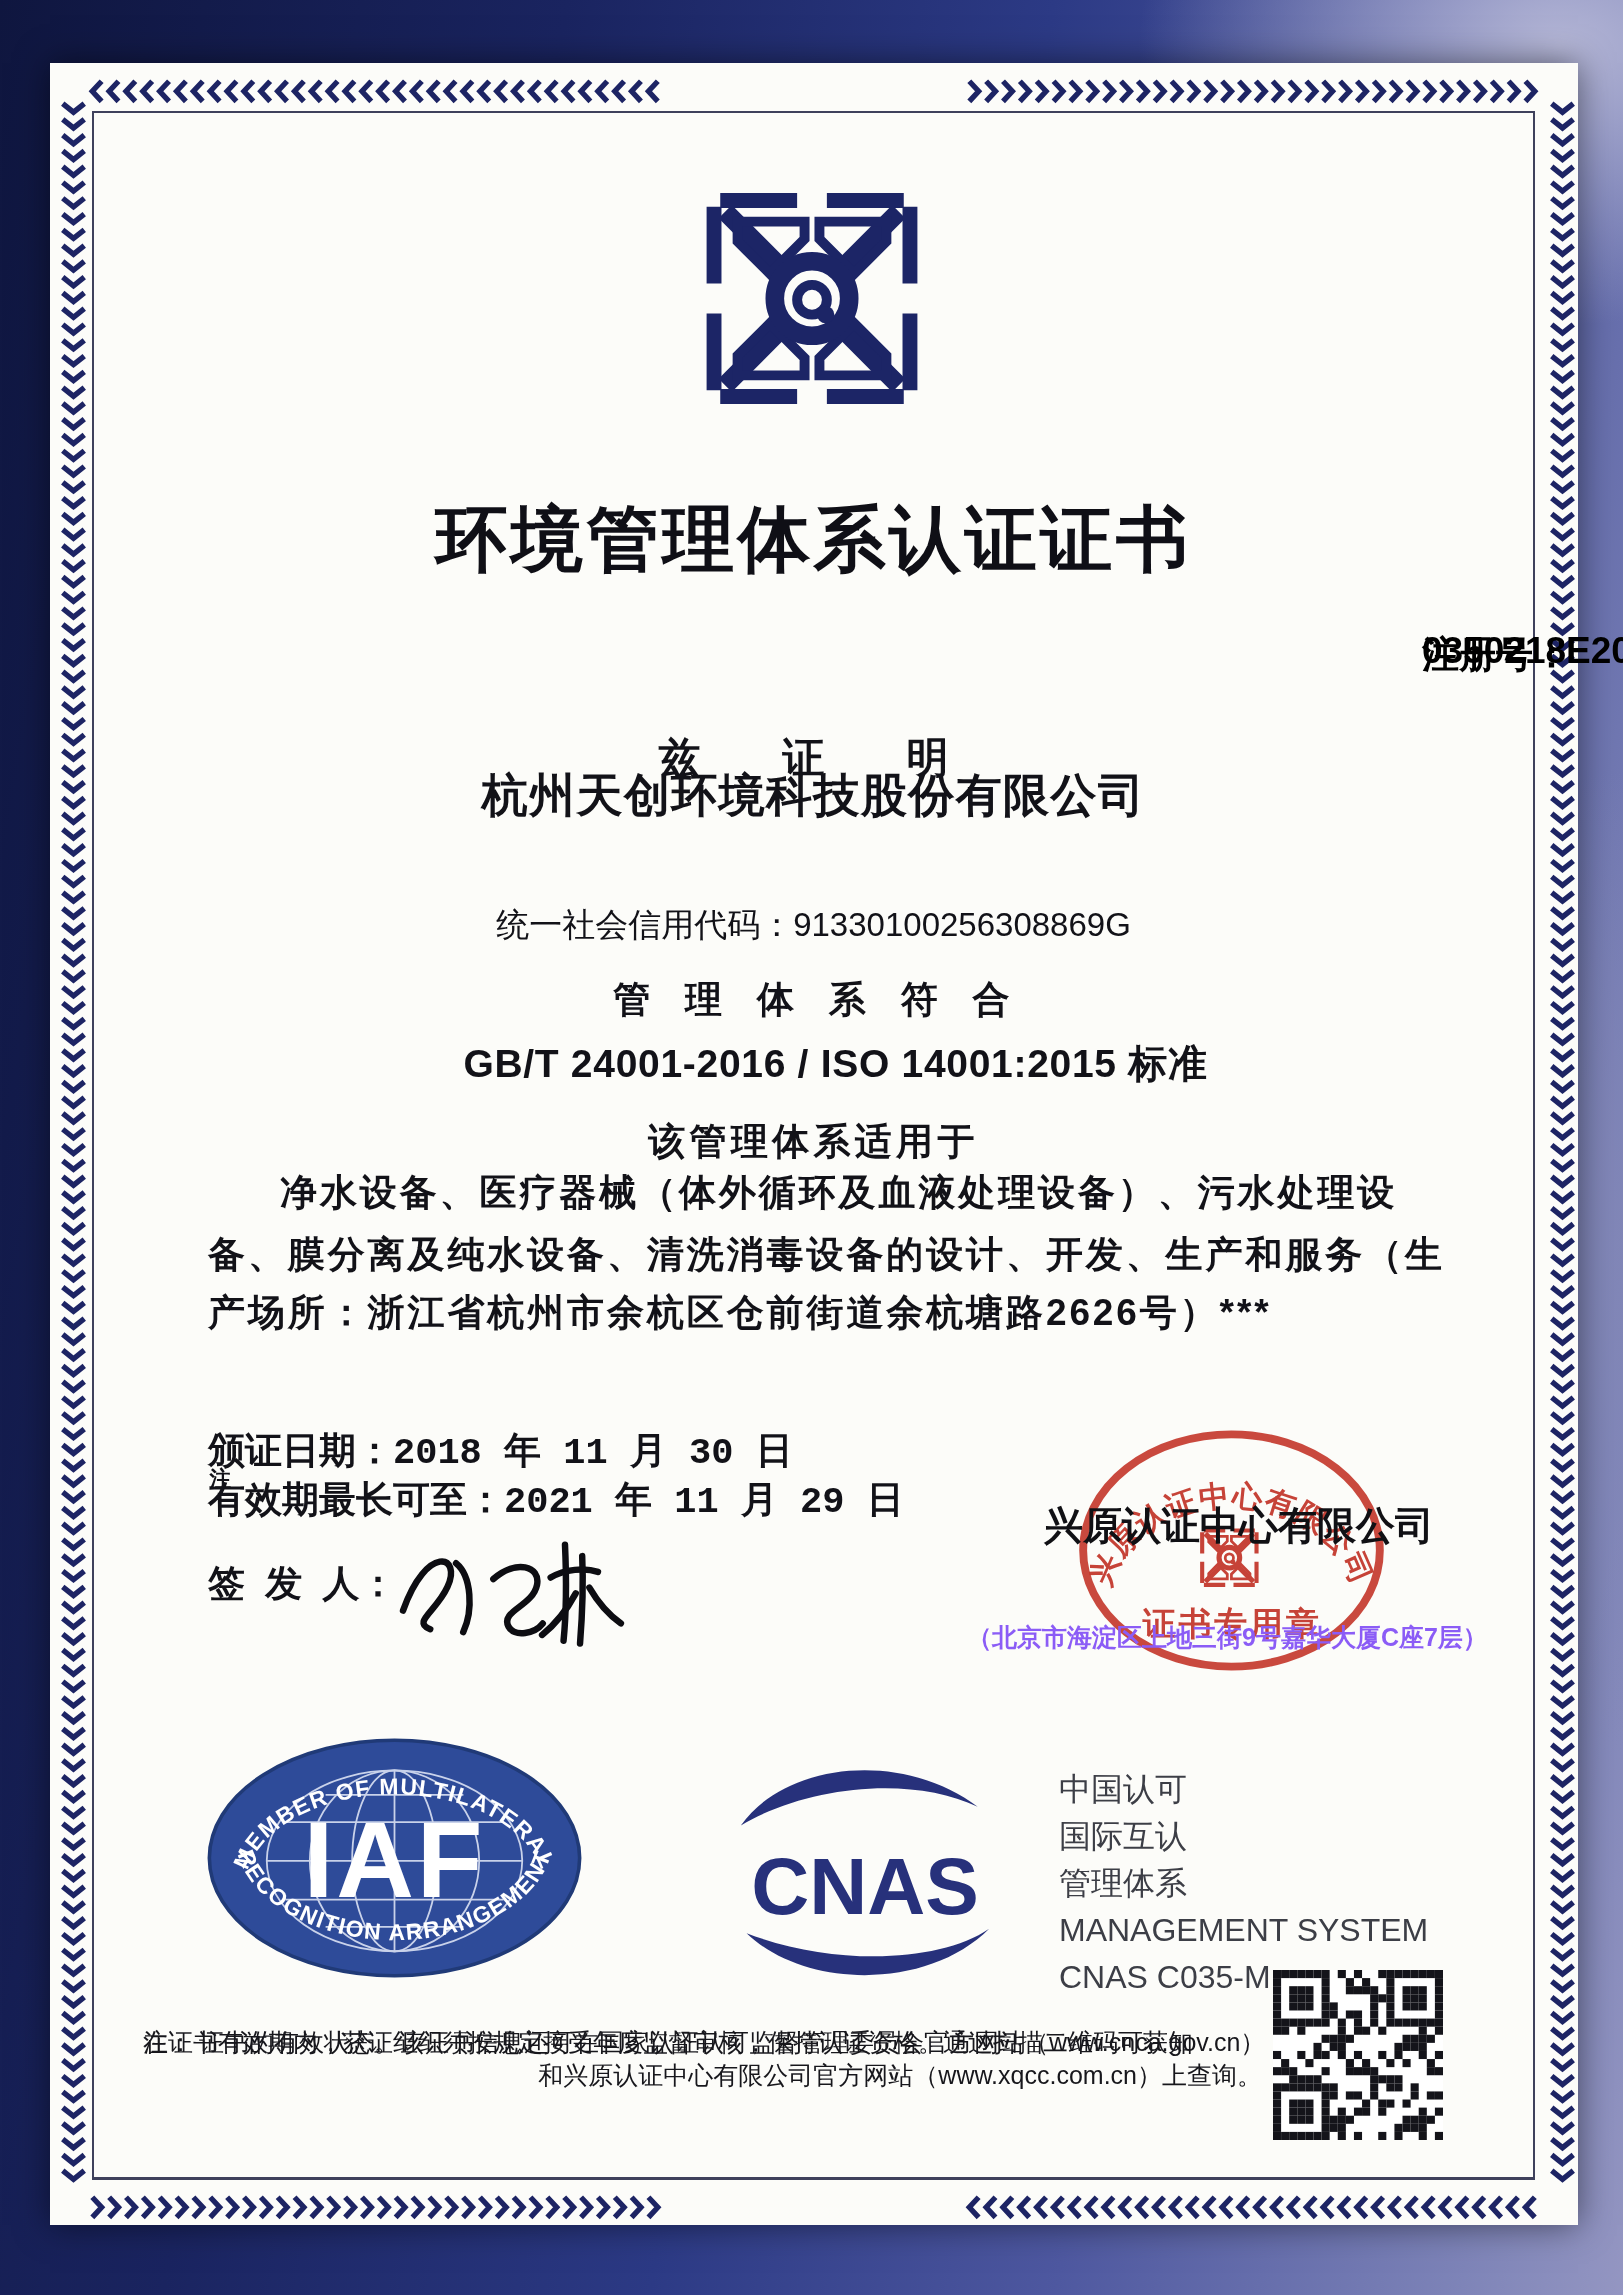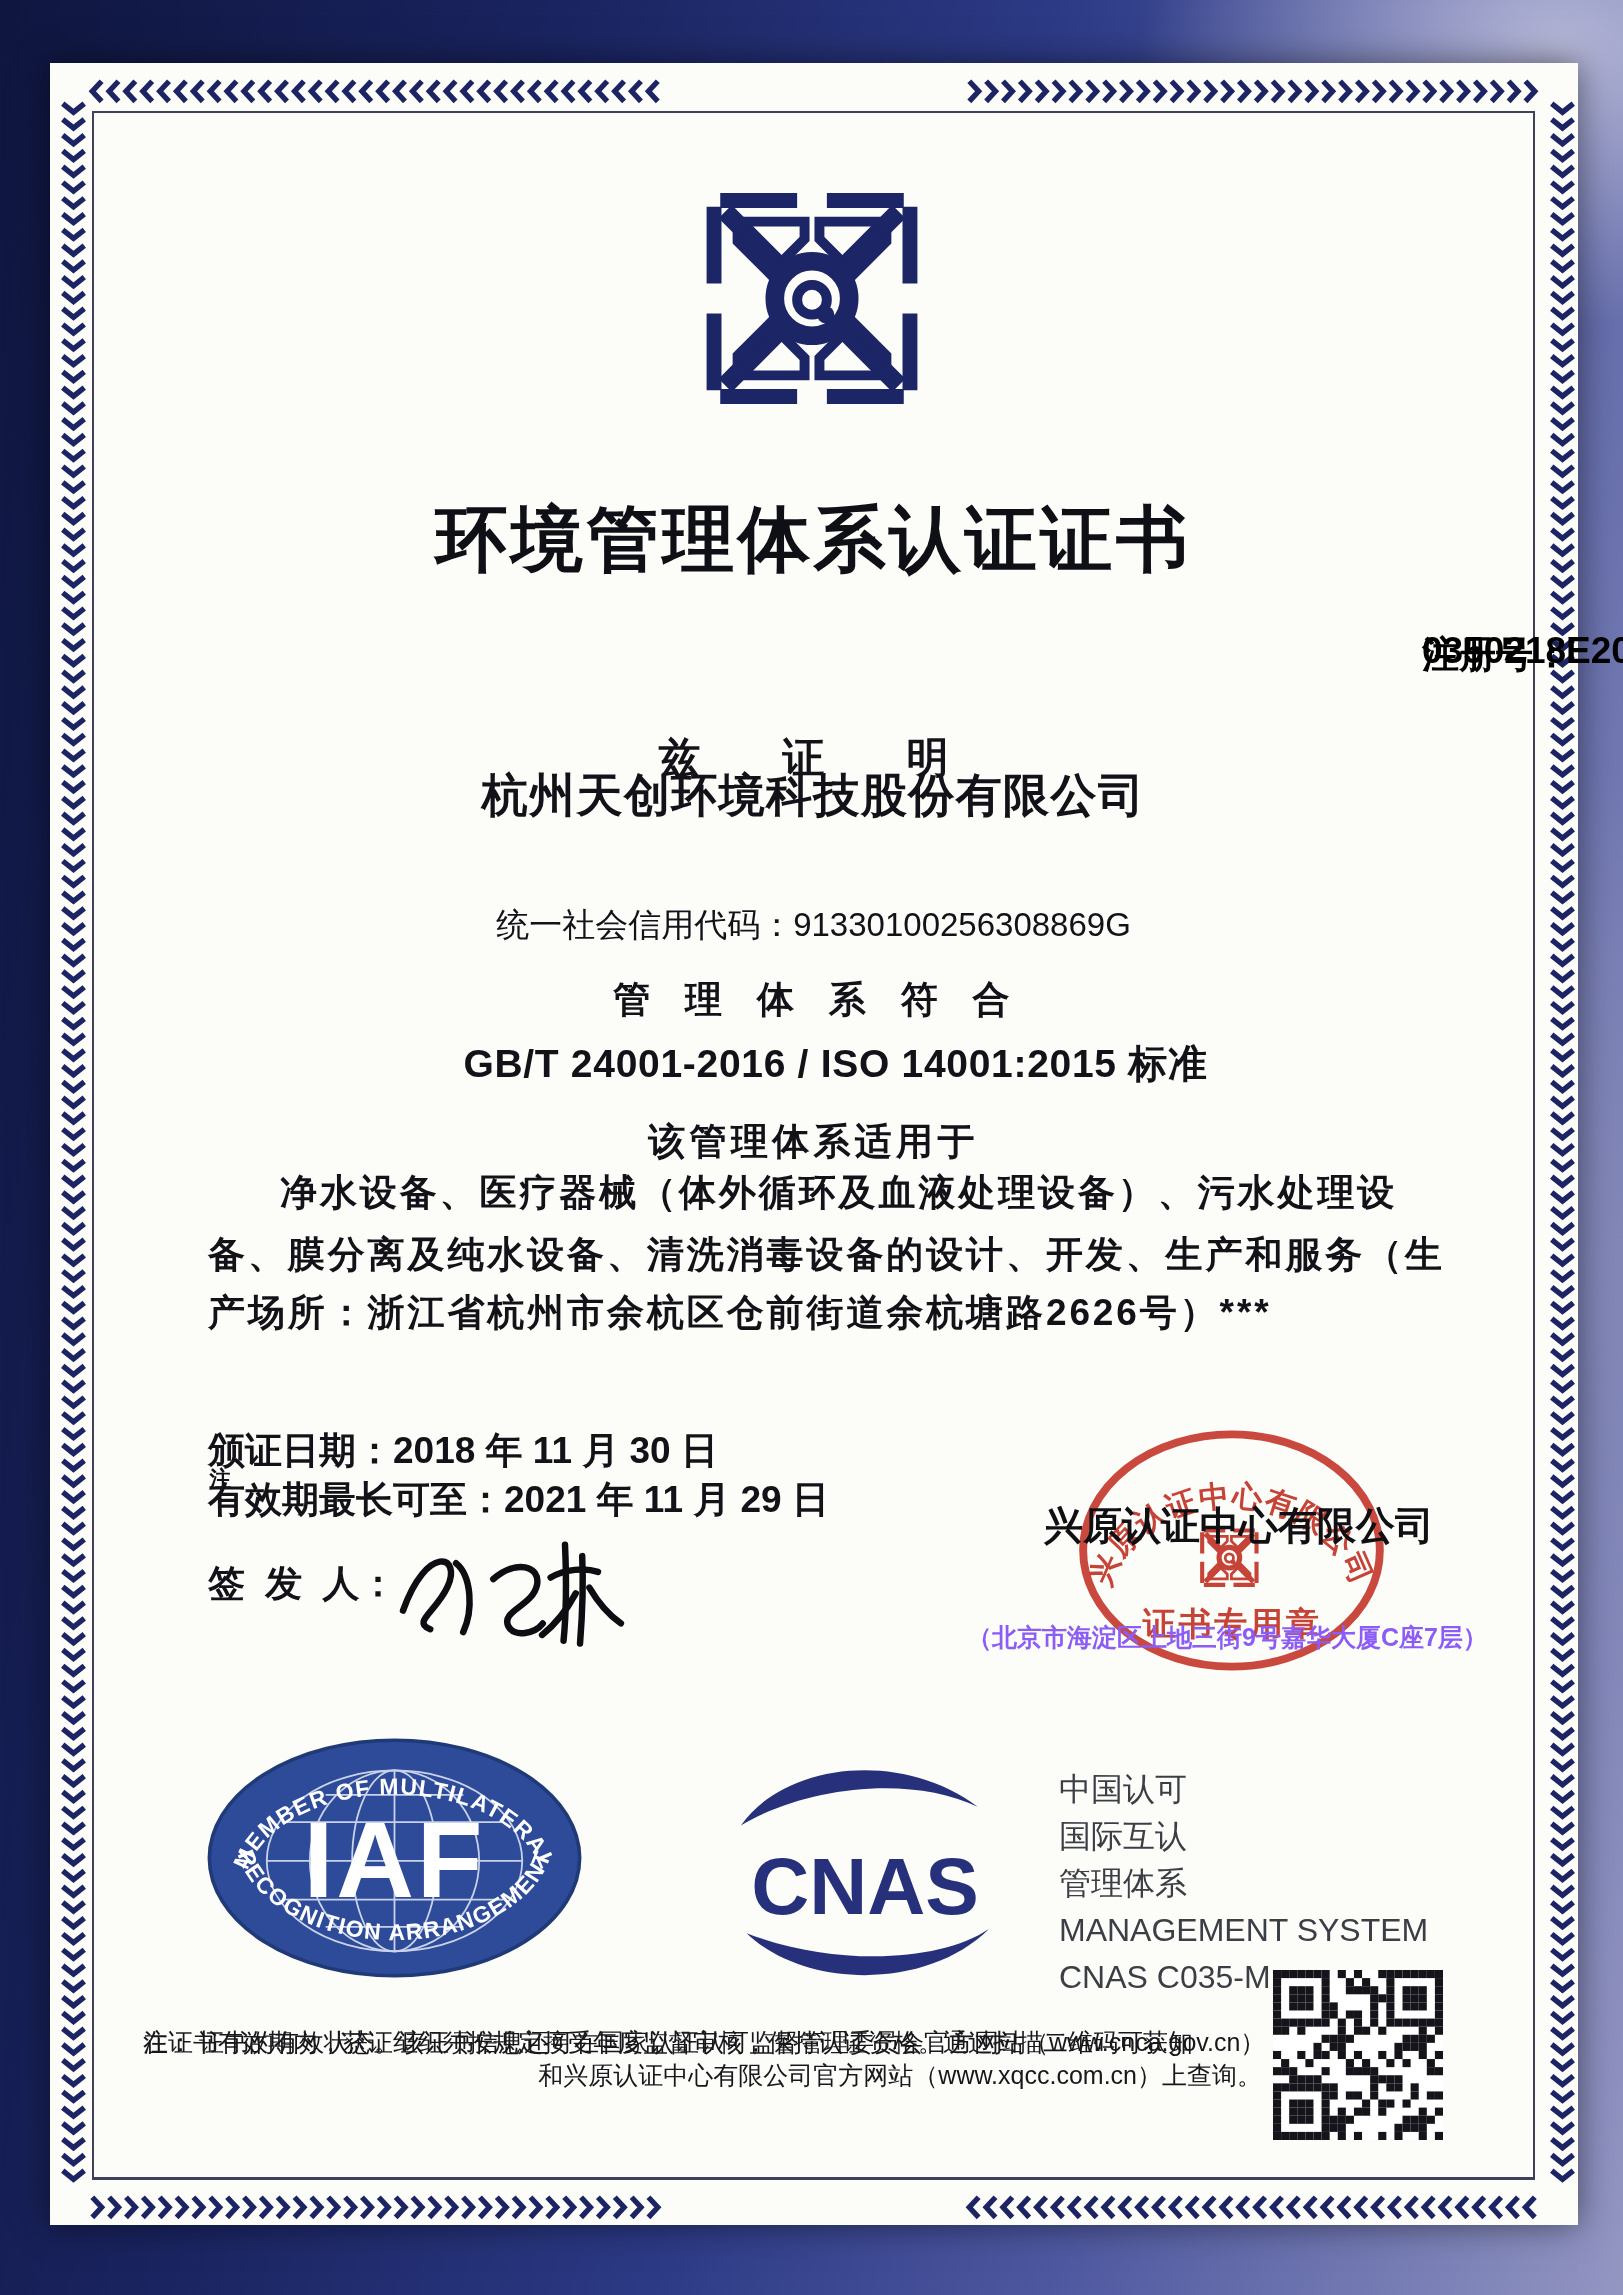--- a/index.html
+++ b/index.html
@@ -25,21 +25,21 @@
   .reg{top:567px;right:156px;font-size:37px;font-weight:bold;white-space:nowrap;}
   .hereby{top:667px;font-size:42px;font-weight:bold;letter-spacing:20px;}
   .company{top:702px;font-size:46px;font-weight:bold;letter-spacing:1.4px;}
   .addr{top:769px;font-size:33px;}
   .credit{top:828px;font-size:33px;margin-top:12px;}
   .conform{top:912px;font-size:37px;font-weight:bold;word-spacing:16px;letter-spacing:4.3px;}
   .standard{top:974px;font-size:39px;font-weight:bold;letter-spacing:0.7px;padding-left:44px;}
   .scope-h{top:1054px;font-size:37px;font-weight:bold;letter-spacing:4.3px;}
   .scope{font-size:37px;font-weight:bold;letter-spacing:2.9px;white-space:nowrap;color:#121218;}
   .sl1{left:230px;top:1105px;} .sl2{left:158px;top:1167px;} .sl3{left:158px;top:1225px;}
-  .dateline{left:158px;font-size:37px;font-weight:bold;white-space:nowrap;color:#121218;}
+  .dateline{left:158px;font-size:37px;font-weight:bold;white-space:nowrap;color:#121218;font-family:Liberation Mono, monospace;}
   .d1{top:1363px;} .d2{top:1412px;}
   .d2 sup{font-size:21.5px;position:relative;top:-11.5px;left:1.4px;}
   .signer{left:158px;top:1496px;font-size:37px;font-weight:bold;word-spacing:10px;color:#121218;}
   .sig-svg{left:337px;top:1463px;width:237px;height:129px;}
   .sig-svg path{fill:none;stroke:#0d0d12;stroke-width:9;stroke-linecap:round;}
   .seal-svg{left:1026px;top:1364px;width:311px;height:247px;}
   .seal-svg text{fill:#c43a2e;font-weight:bold;font-family:"Liberation Sans","DejaVu Sans",sans-serif;}
   .issuer-name{left:963px;top:1436px;width:452px;text-align:center;font-size:39px;font-weight:bold;white-space:nowrap;color:#101014;}
   .issuer-addr{left:917px;top:1558px;width:488px;text-align:center;font-size:25px;font-weight:bold;white-space:nowrap;color:#8b5cf6;}
   .iaf-svg{left:155px;top:1673px;width:379px;height:244px;}

